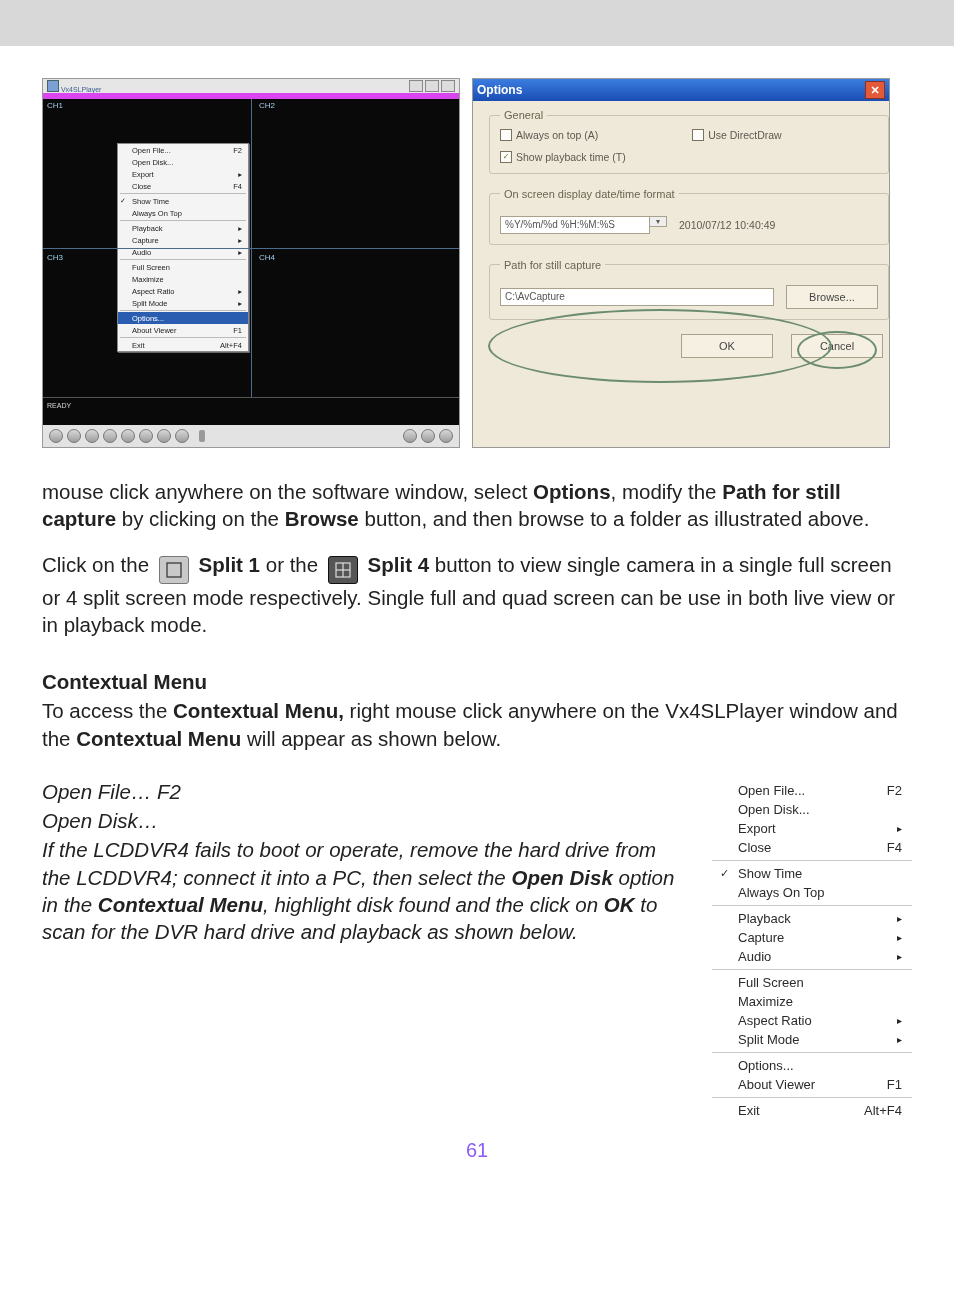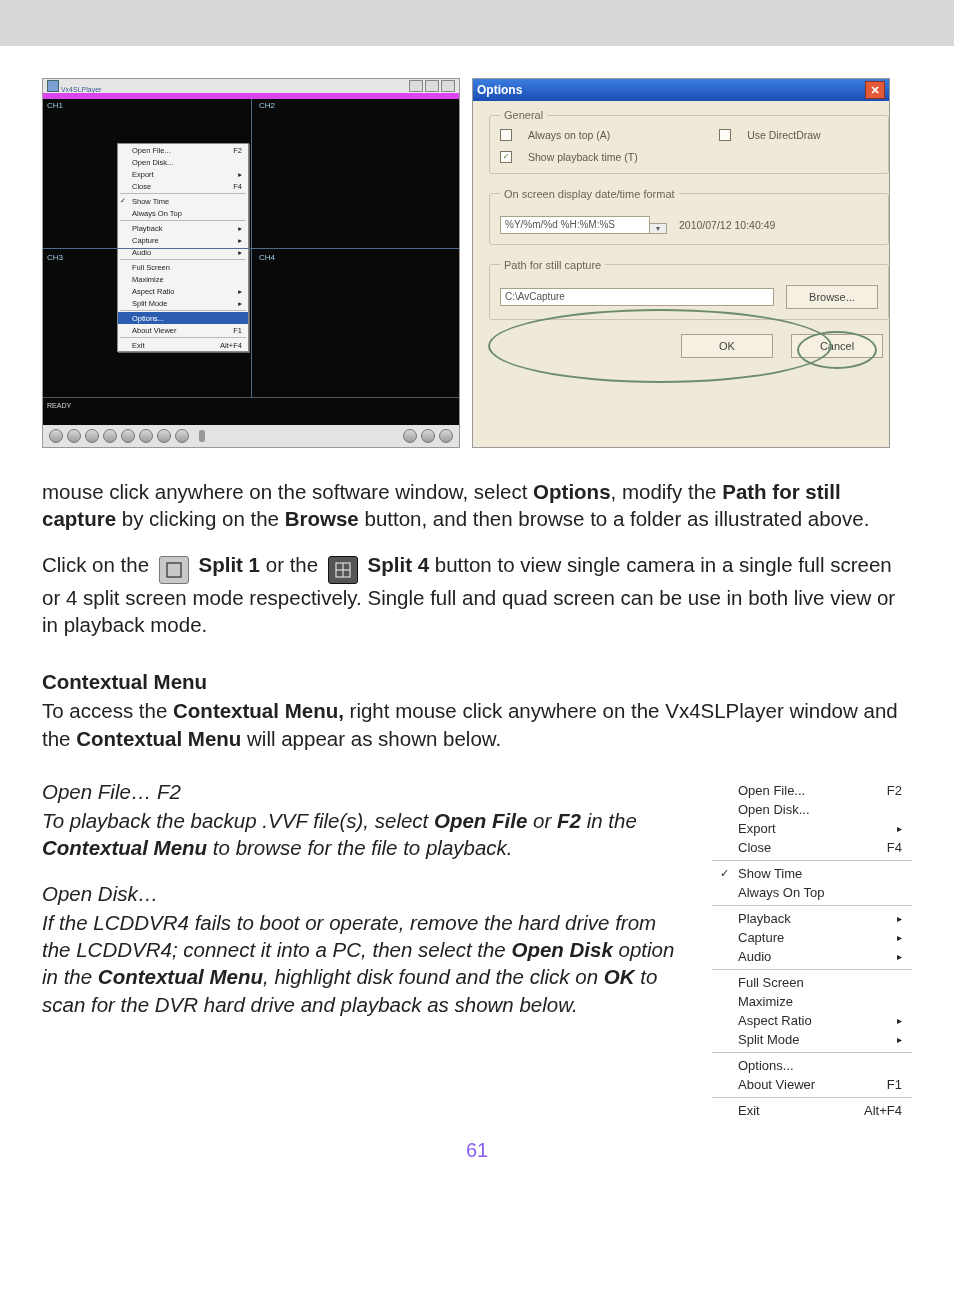--- a/index.html
+++ b/index.html
@@ -134,28 +134,28 @@
     padding:8px 0 10px 16px; font-size:10.5px;
     filter:blur(.25px);
   }
   .options fieldset{
     border:1px solid #c9c2af;
     border-radius:3px;
     padding:8px 10px 10px 10px;
     margin:0 0 14px 0;
   }
   .options legend{ padding:0 4px; color:#6a6450; font-size:11px;}
-  .options .chk{ display:inline-flex; align-items:center; gap:16px; margin-right:43px;}
+  .options .chk{ display:inline-flex; align-items:center; gap:4px; margin-right:28px;}
   .options .chk .box{width:10px;height:10px;border:1px solid #7a745f;background:#fdfcf8;display:inline-flex;align-items:center;justify-content:center;font-size:8px;color:#4a7c2a;}
   .options input.txt{
     height:18px;border:1px solid #a8a18b;background:#fff;color:#555;
     font-size:10px;padding:0 4px;box-sizing:border-box;
   }
   .options .osd-row{display:flex;align-items:center;gap:12px;margin-top:8px;}
-  .options .dd{display:inline-flex;align-items:flex-end;}
+  .options .dd{display:inline-flex;align-items:flex-start;}
   .options .dd .arrow{width:16px;border:1px solid #a8a18b;border-left:none;background:#eee;display:flex;align-items:center;justify-content:center;font-size:8px;}
   .options .btn{
     height:22px;min-width:70px;border:1px solid #a8a18b;background:#f5f0e1;
     font-size:11px;color:#444;display:inline-flex;align-items:center;justify-content:center;
     padding:0 10px;
   }
   .options .pathrow{display:flex;align-items:center;gap:12px;margin-top:6px;}
   .options .btnrow{display:flex;justify-content:flex-end;gap:18px;margin-top:12px;padding-right:6px;}
   .circle-hl{position:absolute;border:2px solid #6c8c6e;border-radius:50%;}
   .circle-hl.a{left:15px; top:230px; width:340px; height:70px; border-radius:50%/50%;}
@@ -407,23 +407,20 @@
 
     <p style="margin-top:30px;margin-bottom:2px;"><b>Contextual Menu</b></p>
     <p style="margin-bottom:26px;">
       <span>To access the </span><b>Contextual Menu,</b><span> right mouse click anywhere on the Vx4SLPlayer window and the </span><b>Contextual Menu</b><span> will appear as shown below.</span>
     </p>
   </div>
 
   <div class="two-col">
     <div class="txt">
       <p style="margin-bottom:2px;"><span class="u">Open File… F2</span></p>
-      <p>
-        <span>To playback the backup .VVF file(s), select </span><b>Open File</b><span> or </span><b>F2</b><span> in the </span><b>Contextual Menu</b><span> to browse for the file to playback.</span>
-      </p>
 
       <p style="margin-bottom:2px;"><span class="u">Open Disk…</span></p>
       <p>
         <span>If the LCDDVR4 fails to boot or operate, remove the hard drive from the LCDDVR4; connect it into a PC, then select the </span><b>Open Disk</b><span> option in the </span><b>Contextual Menu</b><span>, highlight disk found and the click on </span><b>OK</b><span> to scan for the DVR hard drive and playback as shown below.</span>
       </p>
     </div>
 
     <div class="ctx-shot">
       <div class="grp">
         <div class="row">

